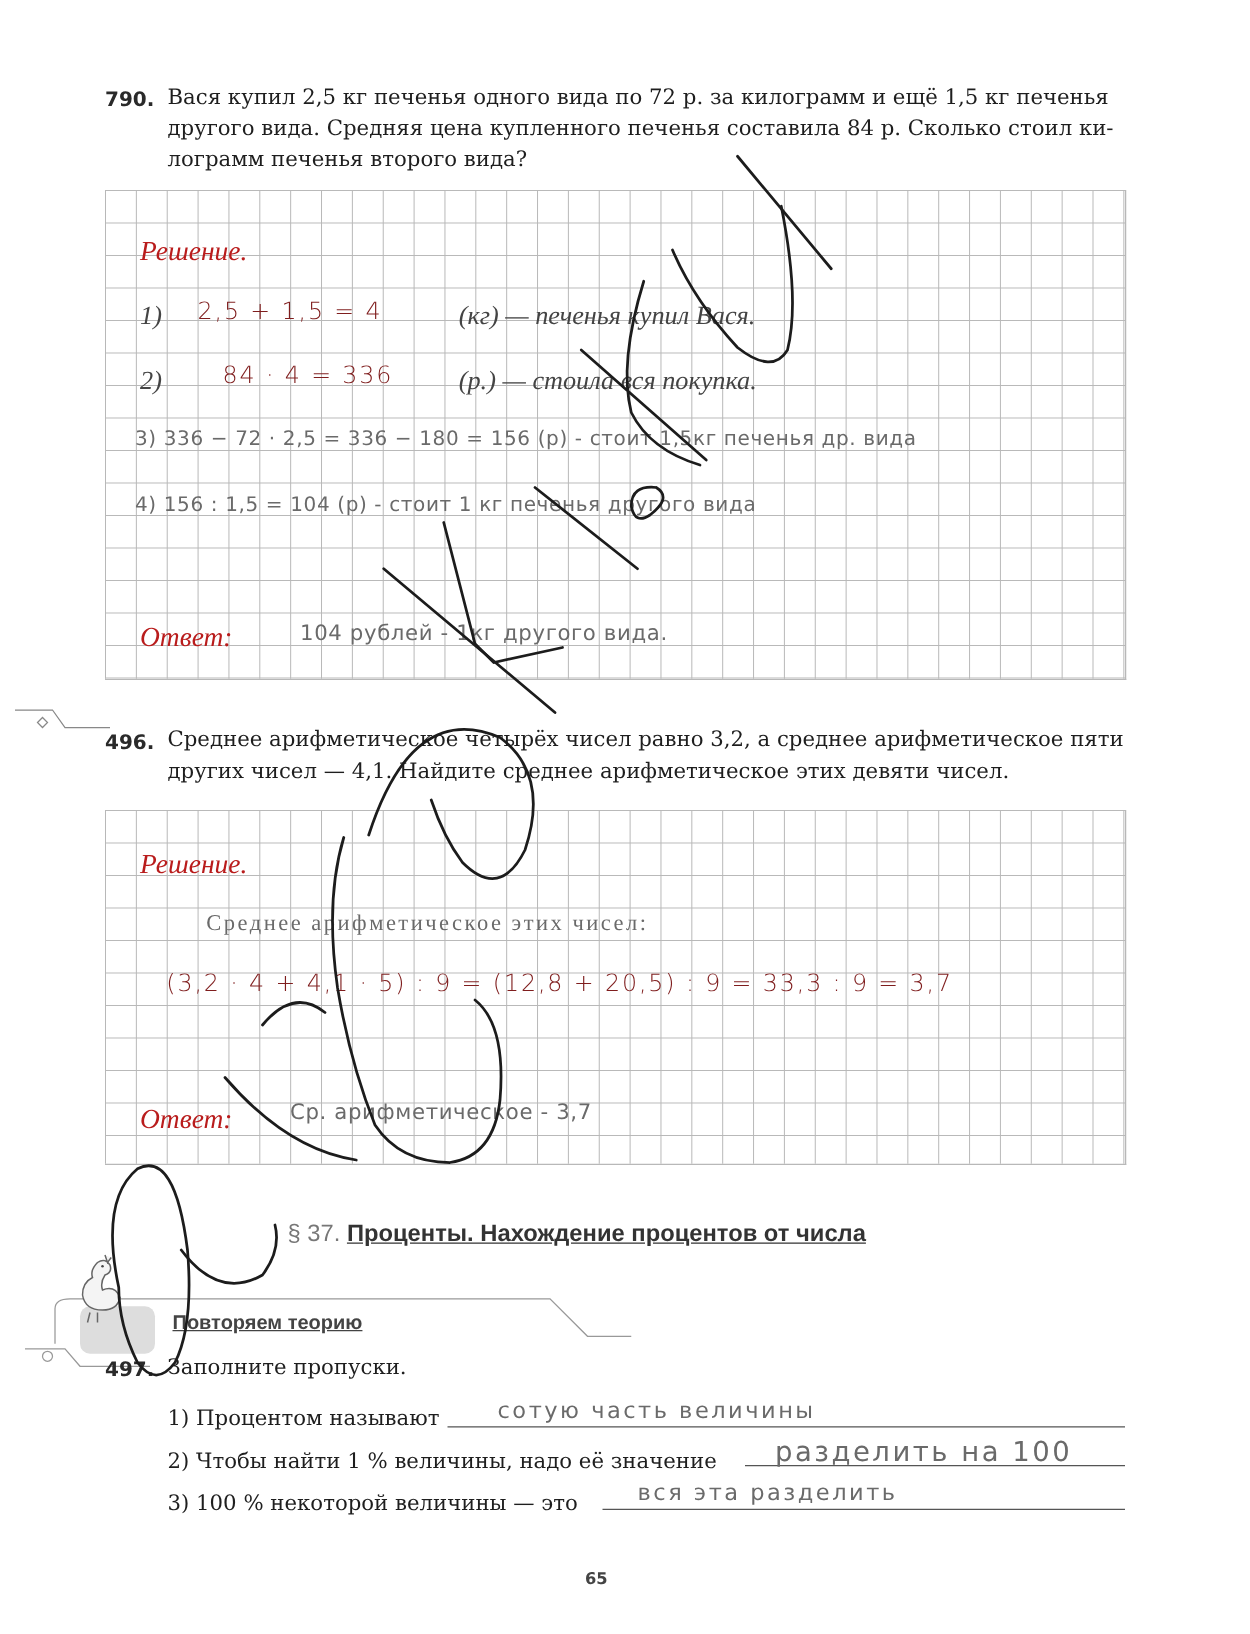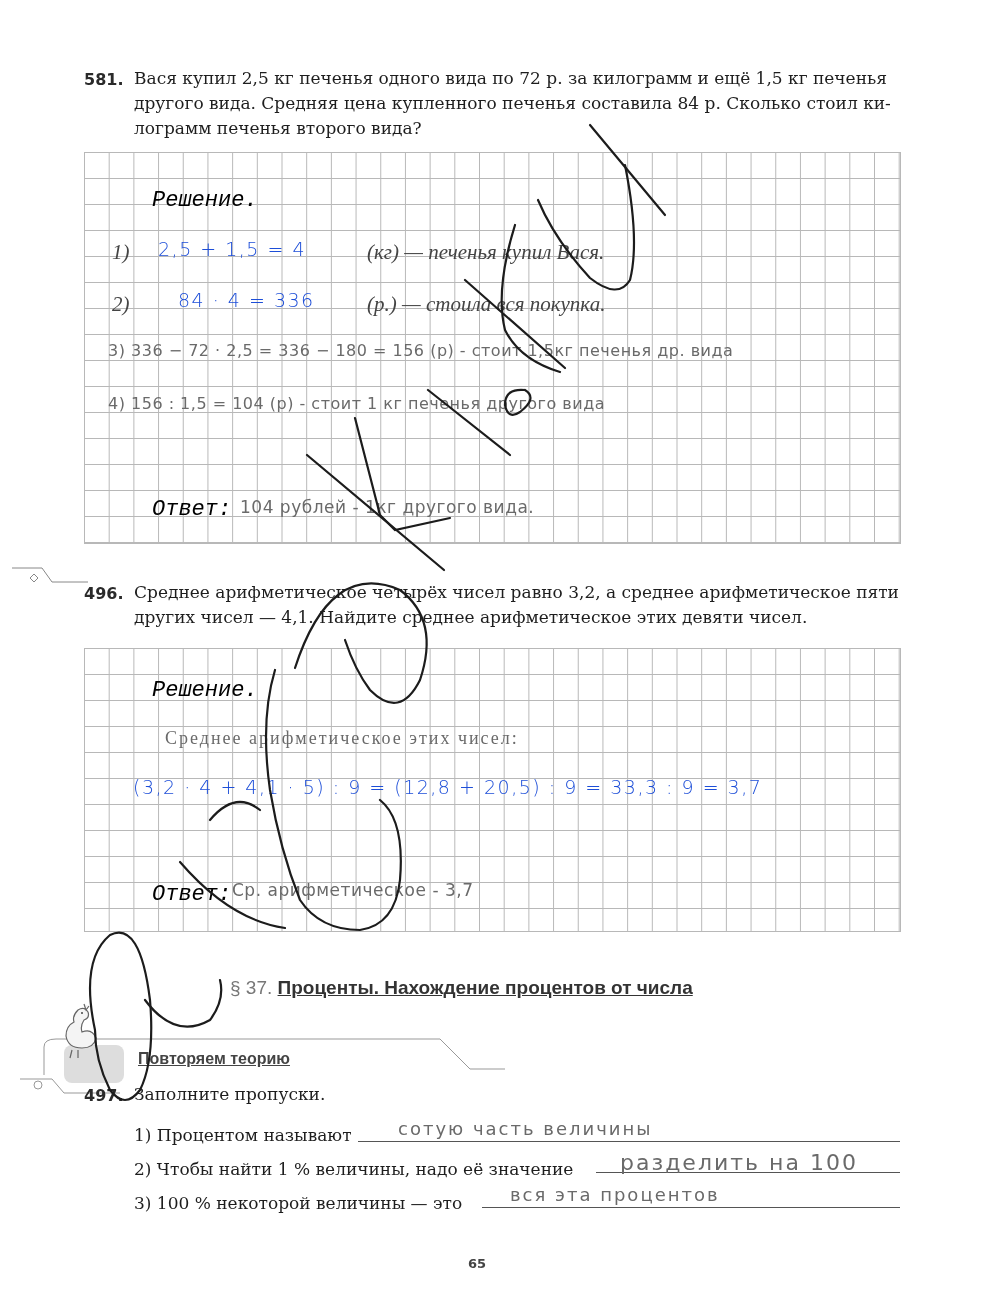--- a/index.html
+++ b/index.html
@@ -11,36 +11,36 @@
   .grid {
     position:absolute;
     background-color:#fff;
     background-image:
       linear-gradient(to right, #b8b8b8 1px, transparent 1px),
       linear-gradient(to bottom, #b8b8b8 1px, transparent 1px);
     background-size:24.7px 26px;
     border-right:1px solid #b8b8b8;
     border-bottom:1px solid #b8b8b8;
   }
-  .printed-label { font-family:Liberation Mono, monospace; font-style:italic; font-size:22px; color:#000000;margin-left:40px; }
+  .printed-label { font-family:Liberation Serif, serif; font-style:italic; font-size:22px; color:#b91c1c; }
   .printed-italic { font-family:"Liberation Serif", serif; font-style:italic; font-size:21px; color:#444; }
-  .hand { font-family:"DejaVu Sans", sans-serif; font-size:19px; color:#1d4ed8; letter-spacing:1.5px; font-weight:300; }
+  .hand { font-family:"DejaVu Sans", sans-serif; font-size:19px; color:#7f1d1d; letter-spacing:1.5px; font-weight:300; }
   .hand-sm { font-family:"DejaVu Sans", sans-serif; font-size:15px; color:#6a6a6a; letter-spacing:0.5px; }
   .section-title { font-family:"Liberation Sans", sans-serif; font-size:19px; color:#333; }
   .section-title .sec { color:#777; font-weight:normal; }
   .section-title .name { font-weight:bold; text-decoration:underline; }
   .theory { font-family:"Liberation Sans", sans-serif; font-weight:bold; font-size:16px; color:#444; text-decoration:underline; }
   .blank-line { position:absolute; border-bottom:1px solid #555; height:0; }
   .page-num { font-family:"DejaVu Sans", sans-serif; font-weight:bold; font-size:13px; color:#444; }
   svg.overlay { position:absolute; left:0; top:0; pointer-events:none; }
 </style>
 </head>
 <body>
 
-<div class="abs task-num" style="left:84px;top:70px;">581.</div>
+<div class="abs task-num" style="left:84px;top:70px;">790.</div>
 <div class="abs task-text" style="left:134px;top:66px;width:790px;">
   <div>Вася купил 2,5 кг печенья одного вида по 72 р. за килограмм и ещё 1,5 кг печенья</div>
   <div>другого вида. Средняя цена купленного печенья составила 84 р. Сколько стоил ки-</div>
   <div>лограмм печенья второго вида?</div>
 </div>
 
 <div class="grid" style="left:84px;top:152px;width:816px;height:391px;"></div>
 
 <div class="abs printed-label" style="left:112px;top:188px;">Решение.</div>
 
@@ -107,21 +107,21 @@
 <div class="abs task-text" style="left:134px;top:1123px;">1) Процентом называют</div>
 <div class="blank-line" style="left:358px;top:1141px;width:542px;"></div>
 <div class="abs hand-sm" style="left:398px;top:1118px;font-size:18px;letter-spacing:2px;">сотую часть величины</div>
 
 <div class="abs task-text" style="left:134px;top:1157px;">2) Чтобы найти 1 % величины, надо её значение</div>
 <div class="blank-line" style="left:596px;top:1172px;width:304px;"></div>
 <div class="abs hand-sm" style="left:620px;top:1150px;font-size:22px;letter-spacing:2px;">разделить на 100</div>
 
 <div class="abs task-text" style="left:134px;top:1191px;">3) 100 % некоторой величины — это</div>
 <div class="blank-line" style="left:482px;top:1207px;width:418px;"></div>
-<div class="abs hand-sm" style="left:510px;top:1184px;font-size:18px;letter-spacing:2px;">вся эта процентов</div>
+<div class="abs hand-sm" style="left:510px;top:1184px;font-size:18px;letter-spacing:2px;">вся эта разделить</div>
 
 <div class="abs page-num" style="left:468px;top:1256px;">65</div>
 
 <svg class="overlay" width="1000" height="1307" viewBox="0 0 1000 1307">
   <g fill="none" stroke="#1c1c1c" stroke-width="2.2" stroke-linecap="round">
     <path d="M590,125 L665,215"></path>
     <path d="M625,165 Q640,240 630,280 Q618,300 590,278 Q555,240 538,200"></path>
     <path d="M515,225 Q495,290 505,330 Q520,360 560,372 M465,280 L565,368"></path>
     <path d="M525,390 Q538,398 520,412 Q508,420 505,405 Q505,388 525,390"></path>
     <path d="M428,390 L510,455"></path>

